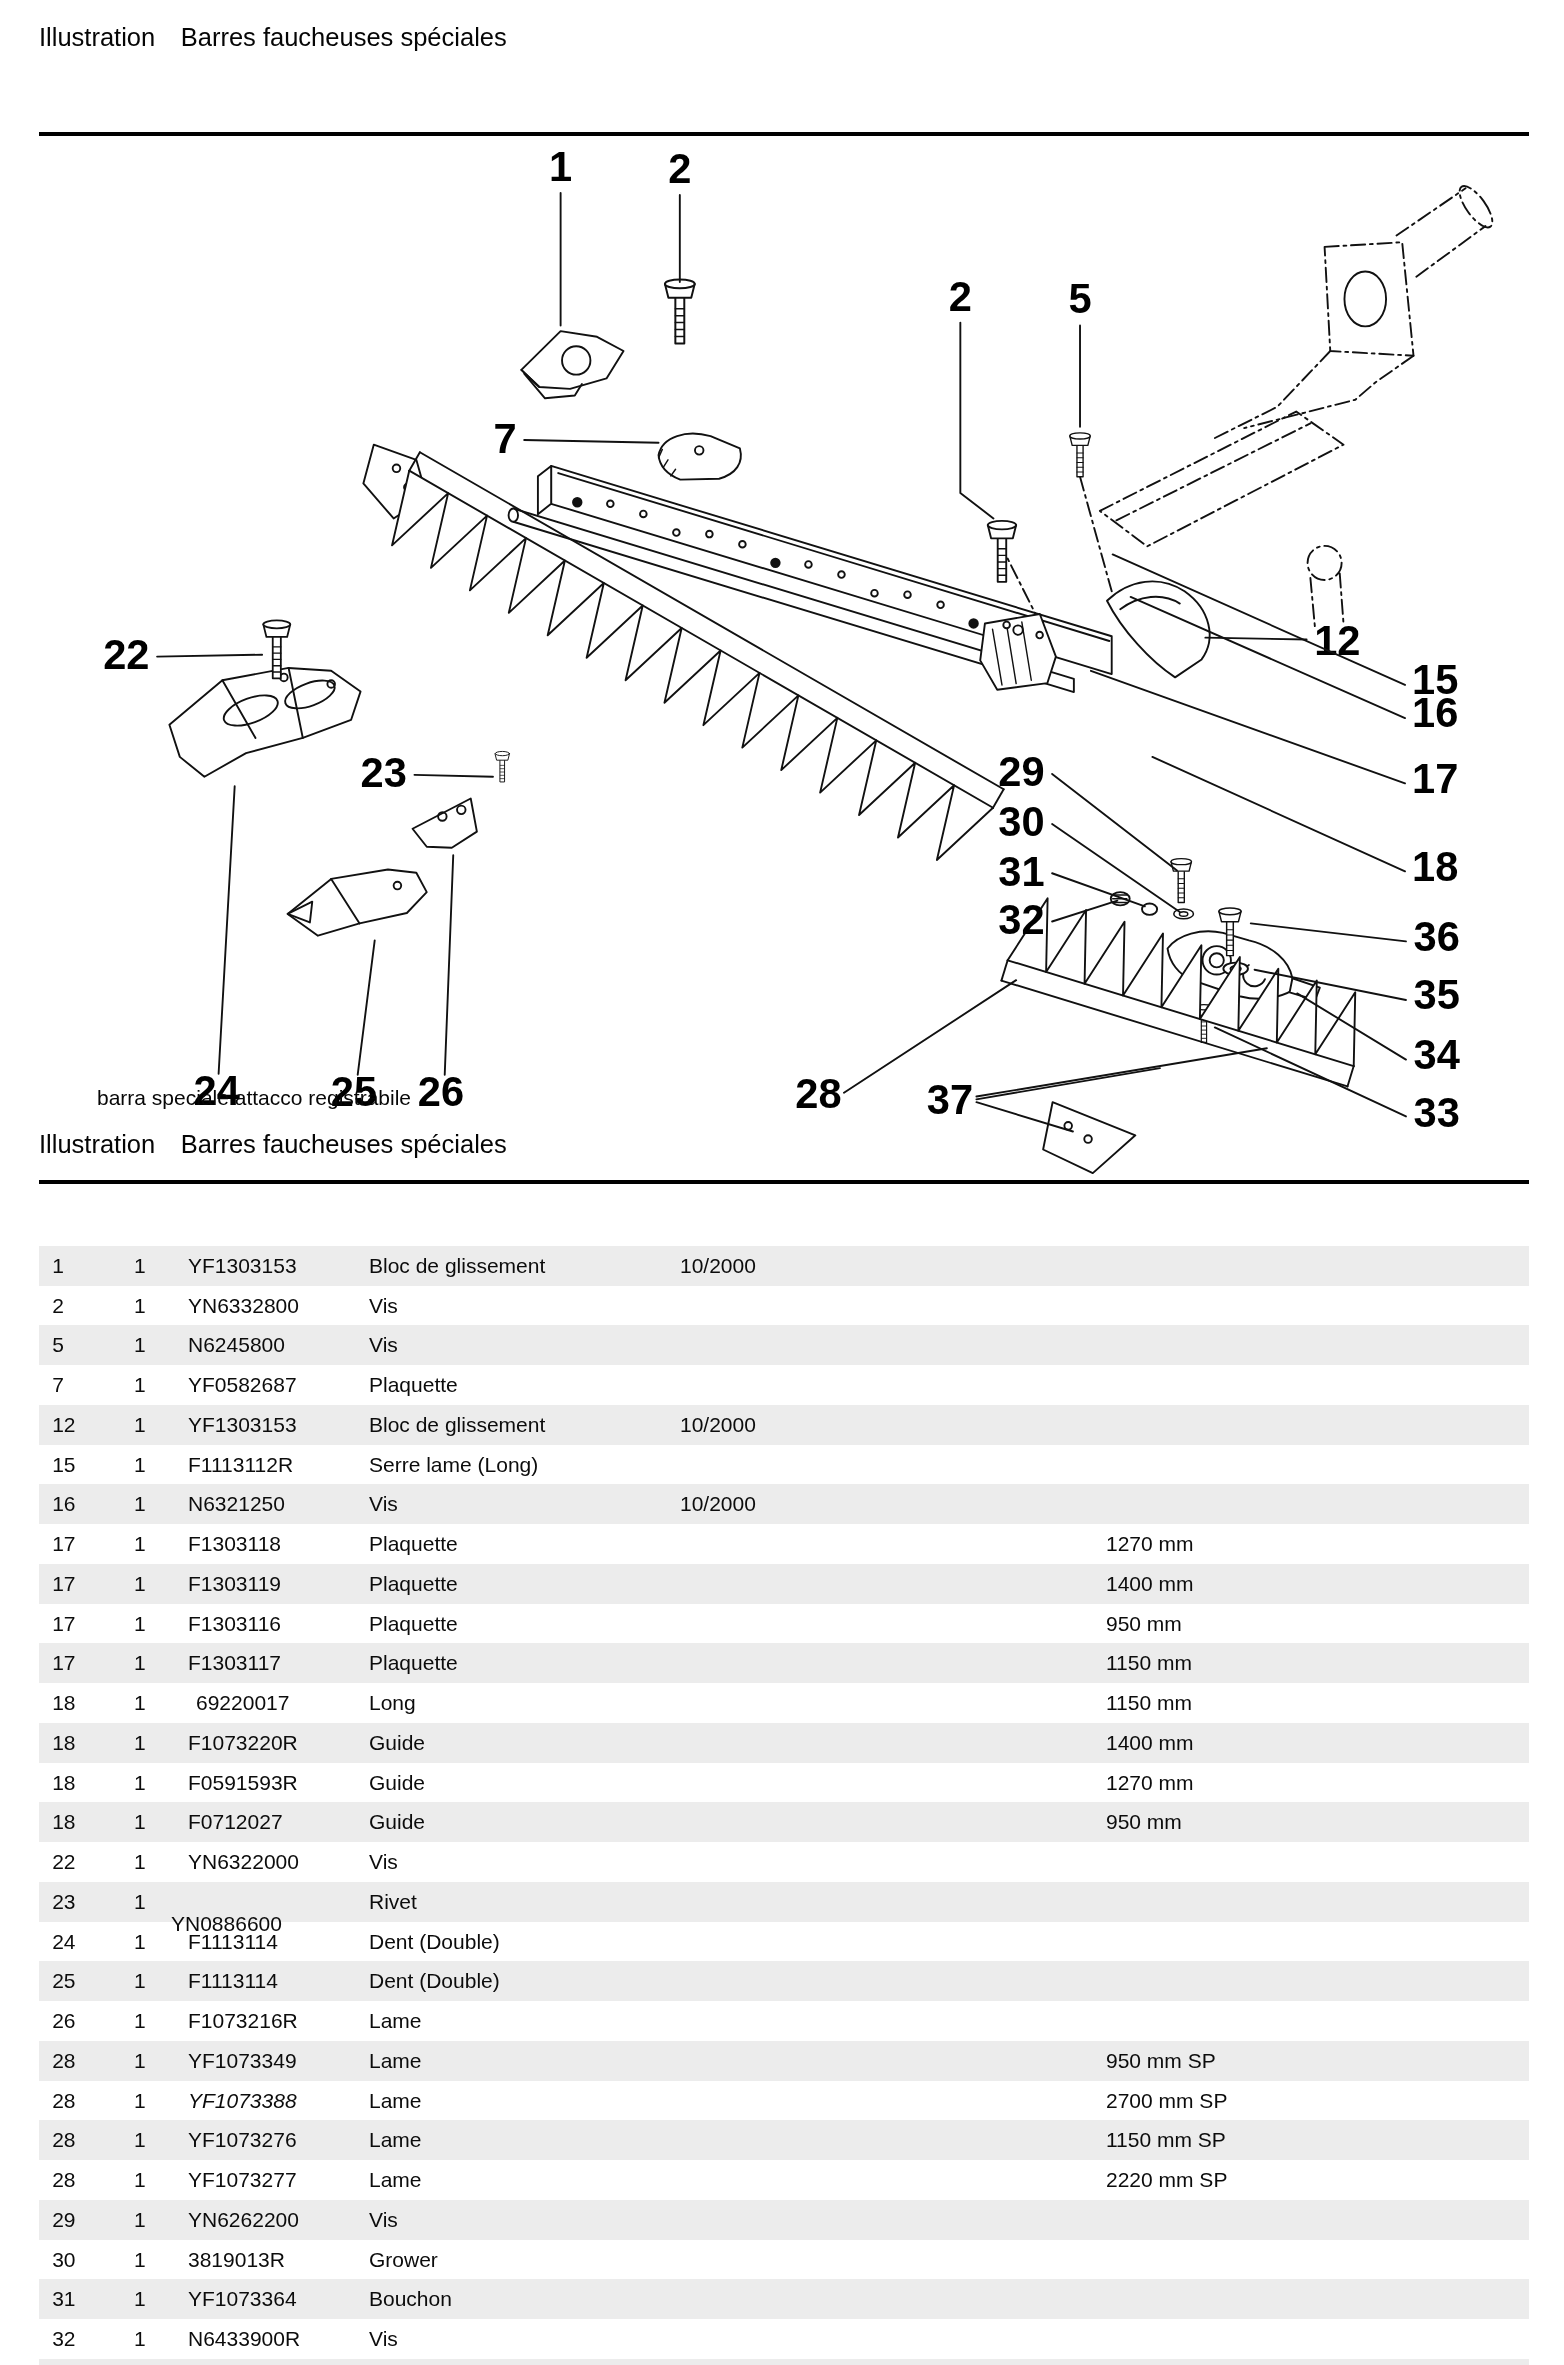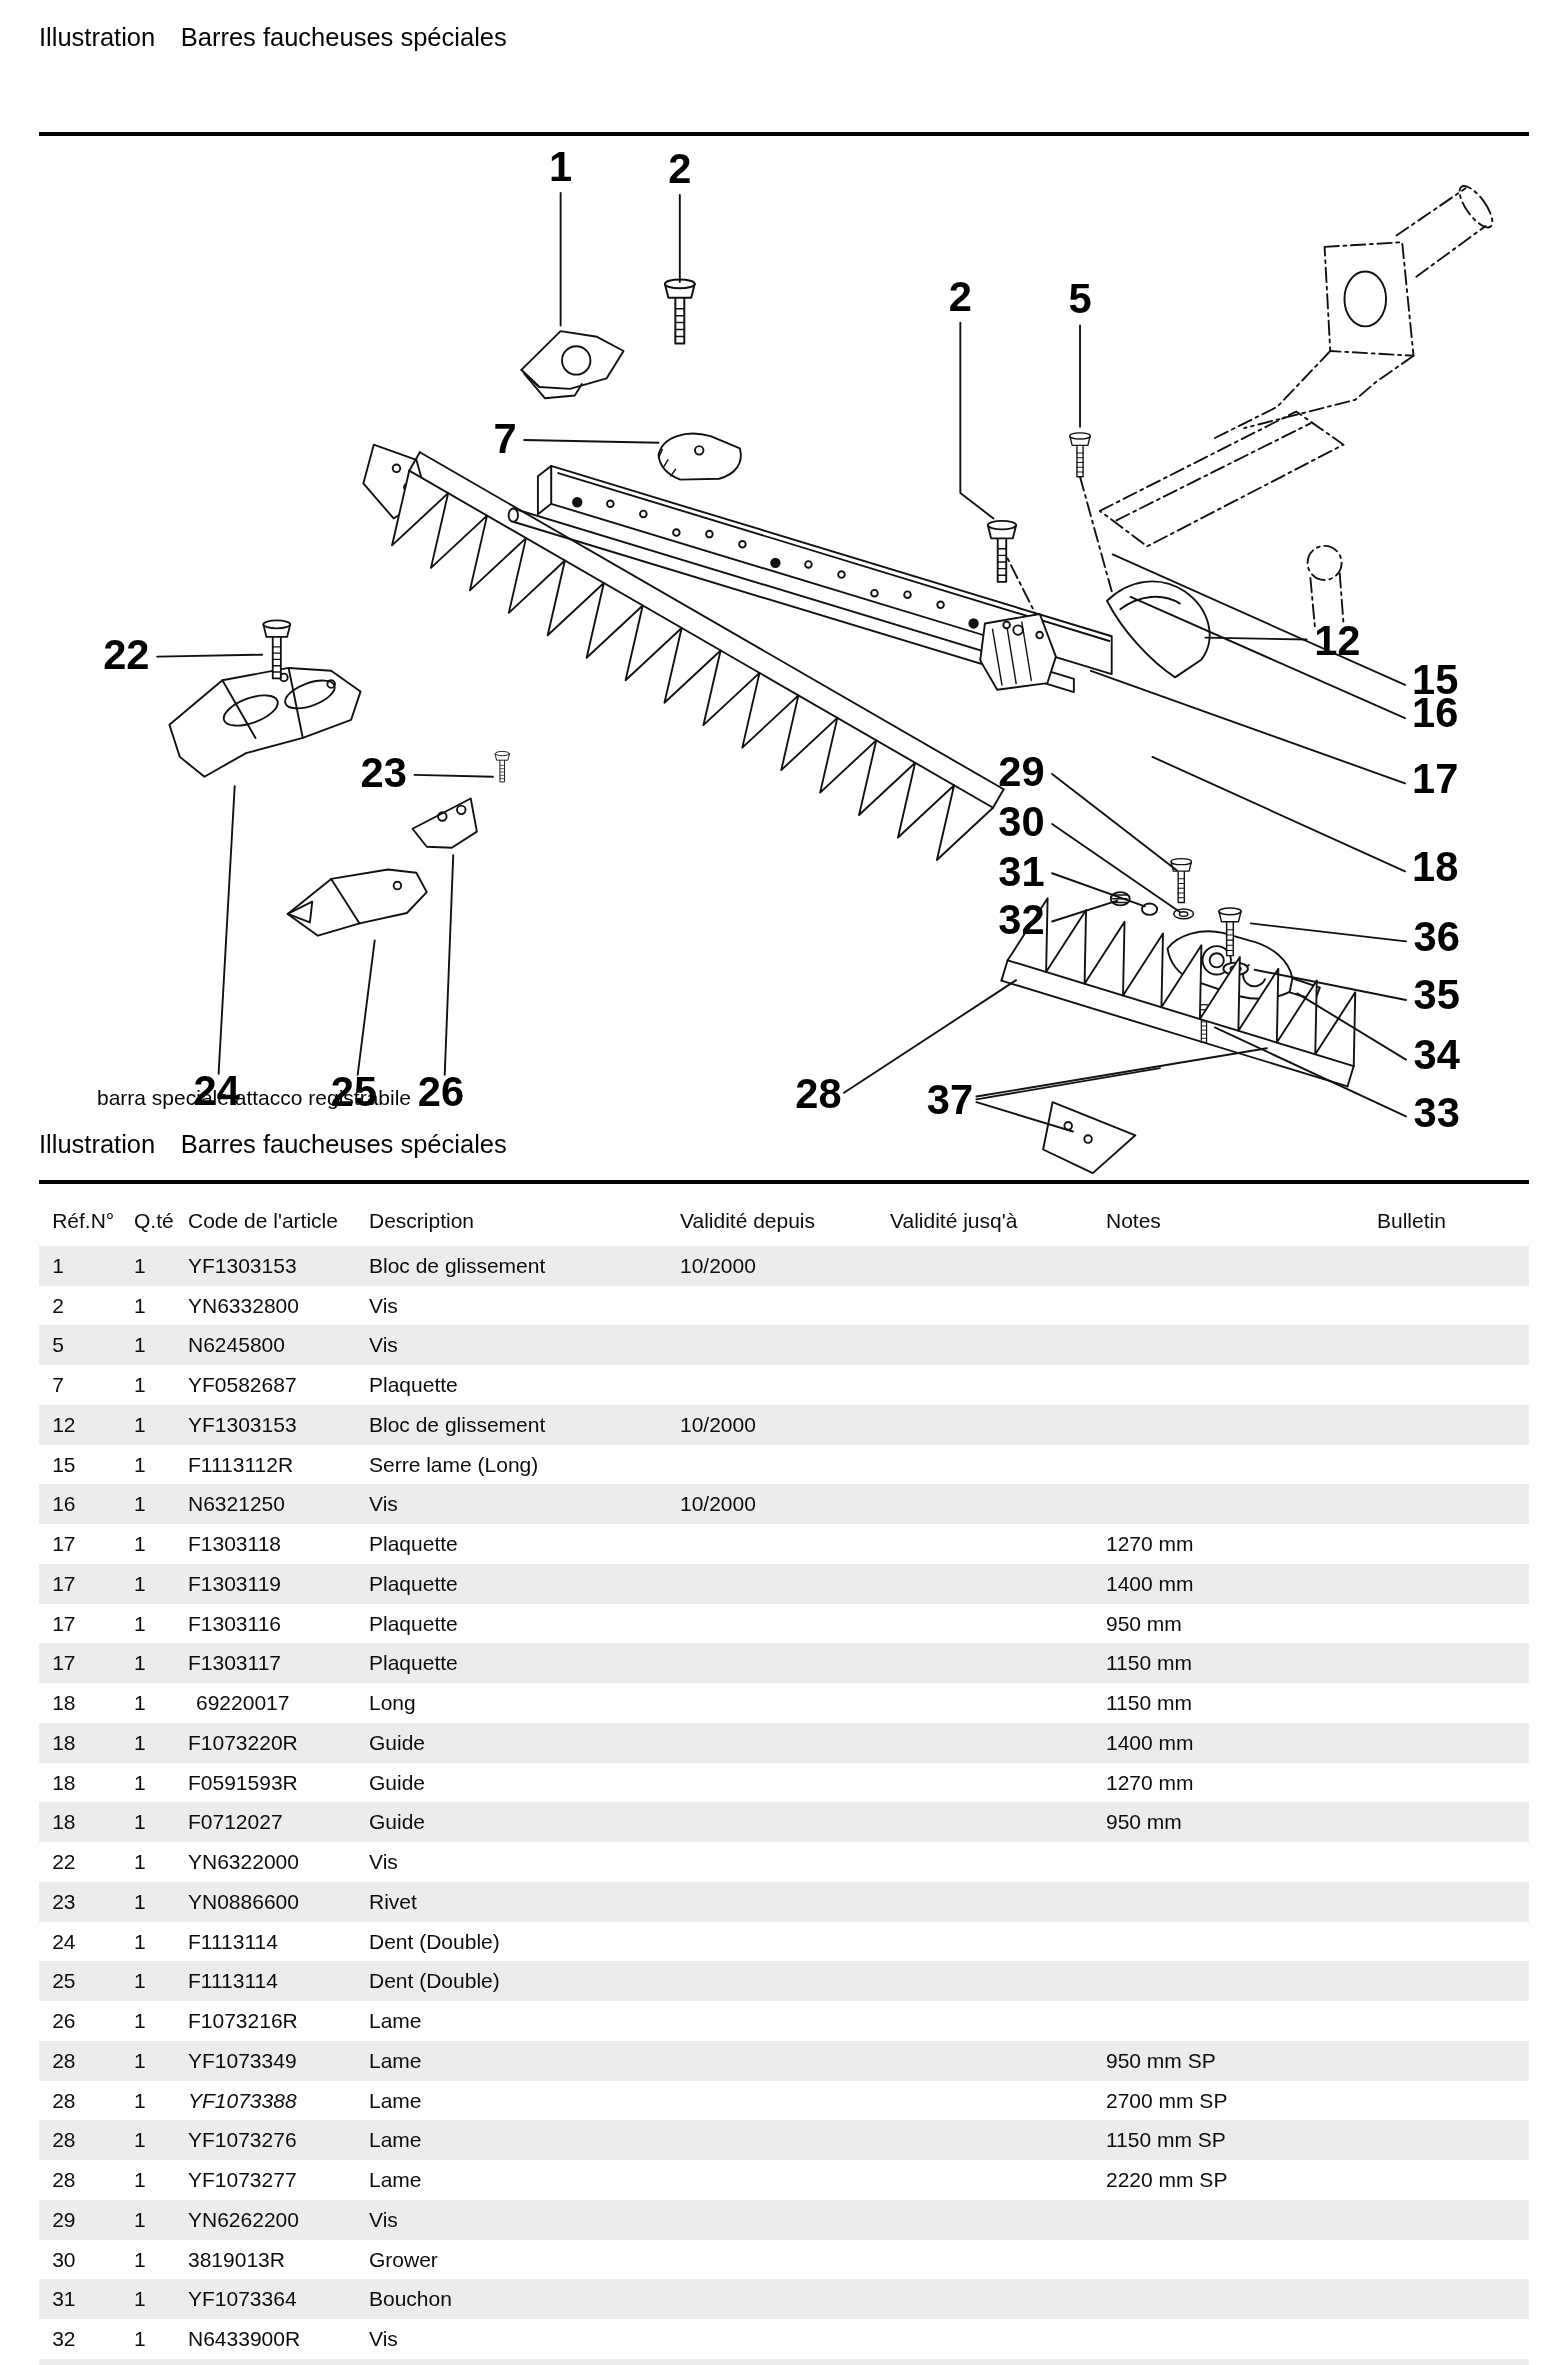--- a/index.html
+++ b/index.html
@@ -266,30 +266,20 @@
   </div>
   <div class="rule" id="rule-top"></div>
 
   <div id="caption">barra speciale attacco registrabile</div>
 
   <div class="title" id="title-table">
     <span class="t-label">Illustration</span><span class="t-name">Barres faucheuses spéciales</span>
   </div>
   <div class="rule" id="rule-table"></div>
 
-  <div id="thead">
-      <span style="left: 13.2px;">Réf.N°</span>
-      <span style="left: 95px;">Q.té</span>
-      <span style="left: 149px;">Code de l'article</span>
-      <span style="left: 330px;">Description</span>
-      <span style="left: 641px;">Validité depuis</span>
-      <span style="left: 851px;">Validité jusq'à</span>
-      <span style="left: 1067px;">Notes</span>
-      <span style="left: 1338px;">Bulletin</span>
-    </div>
   <div id="tbody">
       <div class="row shade" style="top: 0px;">
         <span style="left: 13.2px;">1</span>
         <span style="left: 95px;">1</span>
         <span style="left: 149px;">YF1303153</span>
         <span style="left: 330px;">Bloc de glissement</span>
         <span style="left: 641px;">10/2000</span>
         <span style="left: 851px;"></span>
         <span style="left: 1067px;"></span>
         <span style="left: 1338px;"></span>
@@ -440,21 +430,21 @@
         <span style="left: 149px;">YN6322000</span>
         <span style="left: 330px;">Vis</span>
         <span style="left: 641px;"></span>
         <span style="left: 851px;"></span>
         <span style="left: 1067px;"></span>
         <span style="left: 1338px;"></span>
       </div>
       <div class="row shade" style="top: 636px;">
         <span style="left: 13.2px;">23</span>
         <span style="left: 95px;">1</span>
-        <span style="left: 149px;">YN0886600</span>
+        <span style="left: 132px; margin-top: 22px;">YN0886600</span>
         <span style="left: 330px;">Rivet</span>
         <span style="left: 641px;"></span>
         <span style="left: 851px;"></span>
         <span style="left: 1067px;"></span>
         <span style="left: 1338px;"></span>
       </div>
       <div class="row" style="top: 676px;">
         <span style="left: 13.2px;">24</span>
         <span style="left: 95px;">1</span>
         <span style="left: 149px;">F1113114</span>

